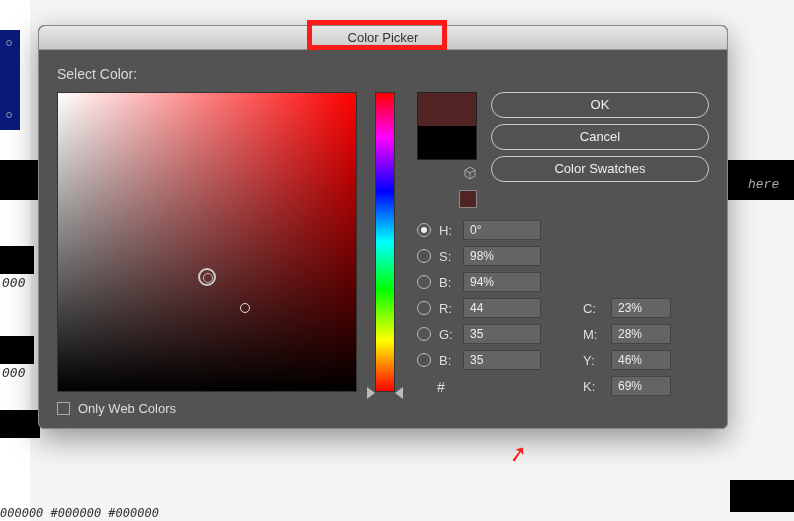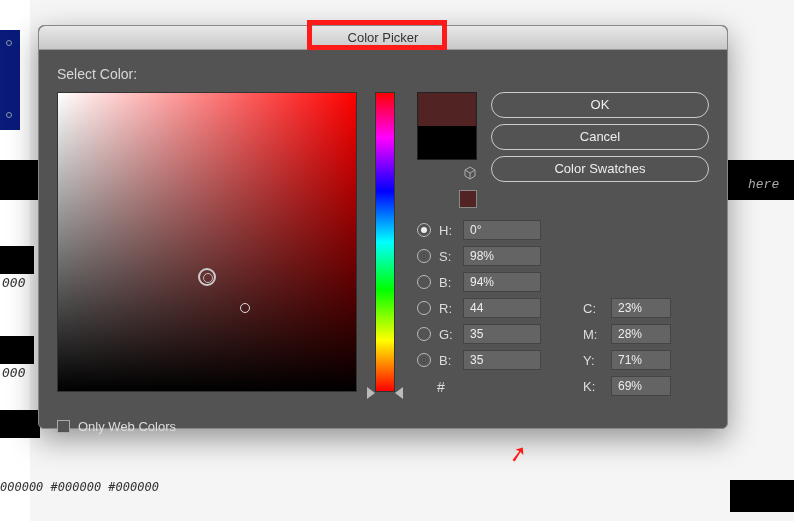--- a/index.html
+++ b/index.html
@@ -228,21 +228,21 @@
     color:#222;
     border:1px solid #2a6fd6;
     outline:1px solid #2a6fd6;
     height:21px;
     width: 84px;
     padding:0 6px;
     font-family: monospace;
     font-size: 13px;
   }
   .footer {
-    margin-top: 23px;
+    margin-top: 5px;
     display: flex; align-items: center; gap:8px;
   }
   .checkbox {
     width:13px; height:13px;
     border:1px solid #aaa;
     background:#535353;
     display:inline-block;
   }
   .red-arrow {
     position: absolute;
@@ -260,21 +260,21 @@
 <div class="bg-side-block"></div>
 <span class="bg-side-dot" style="top:40px"></span>
 <span class="bg-side-dot" style="top:112px"></span>
 <div class="bg-black-strip" style="top:160px"></div>
 <div class="bg-black-strip" style="top:246px; height:28px; width:34px;"></div>
 <div class="bg-black-strip" style="top:336px; height:28px; width:34px;"></div>
 <div class="bg-black-strip" style="top:410px; height:28px; width:40px;"></div>
 <div class="bg-black-strip" style="top:480px; left:730px; width:64px; height:32px;"></div>
 <span class="bg-cellnum" style="left:2px; top:275px">000</span>
 <span class="bg-cellnum" style="left:2px; top:365px">000</span>
-<span class="bg-cellnum" style="left:0px; top:480px; font-size:12px;">000000          #000000          #000000</span>
+<span class="bg-cellnum" style="left:0px; top:506px; font-size:12px;">000000          #000000          #000000</span>
 <span class="bg-here">here</span>
 
 <div class="dialog">
   <div class="titlebar">
     <span>Color Picker</span>
     <div class="title-highlight"></div>
   </div>
   <div class="content">
     <div class="section-label">Select Color:</div>
     <div class="row">
@@ -341,21 +341,21 @@
           <span class="val-box">35</span>
           <span></span>
           <span class="val-label">M:</span>
           <span class="val-box">28%</span>
 
           <span class="radio"></span>
           <span class="val-label">B:</span>
           <span class="val-box">35</span>
           <span></span>
           <span class="val-label">Y:</span>
-          <span class="val-box">71%</span>
+          <span class="val-box">46%</span>
 
           <div class="hex-row">
             <span class="hex-hash">#</span>
           </div>
           <span></span>
           <span class="val-label">K:</span>
           <span class="val-box">69%</span>
         </div>
       </div>
     </div>

